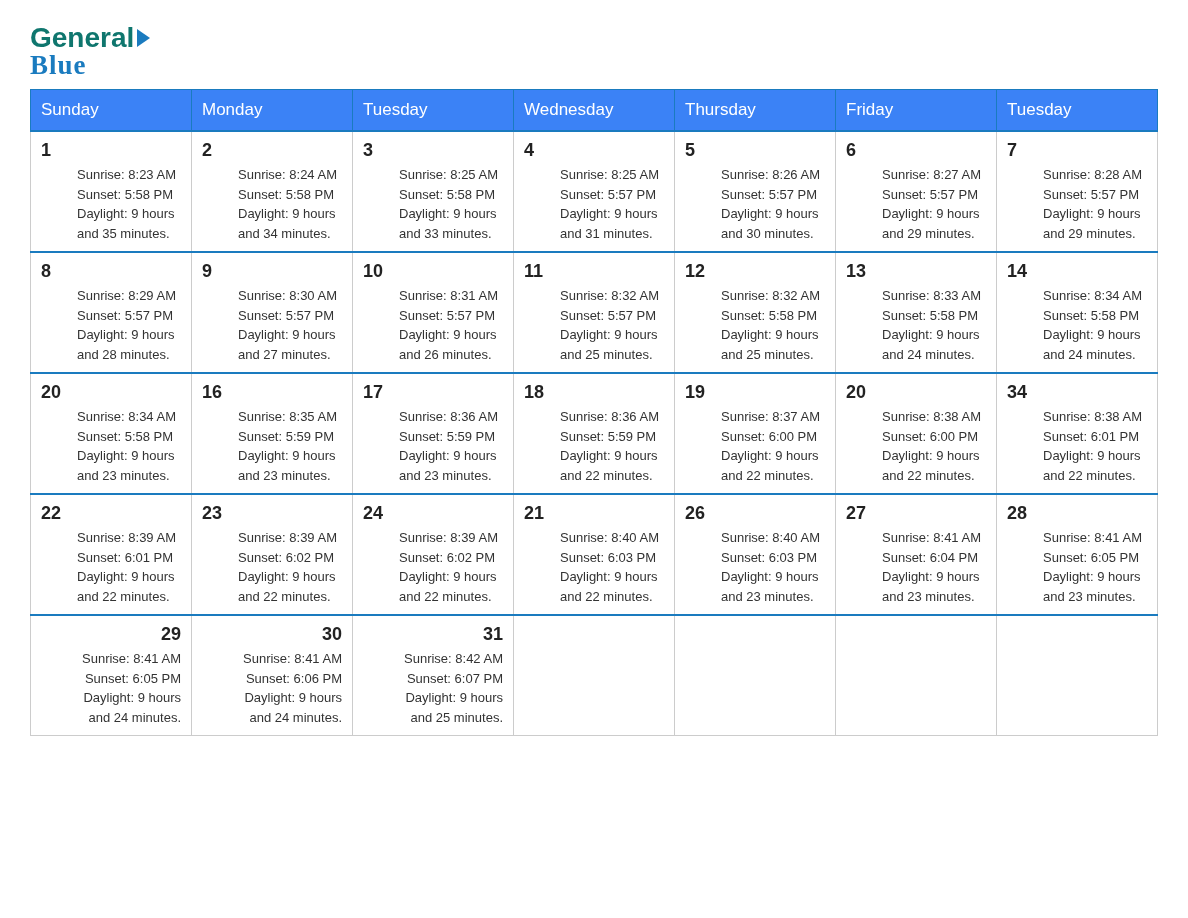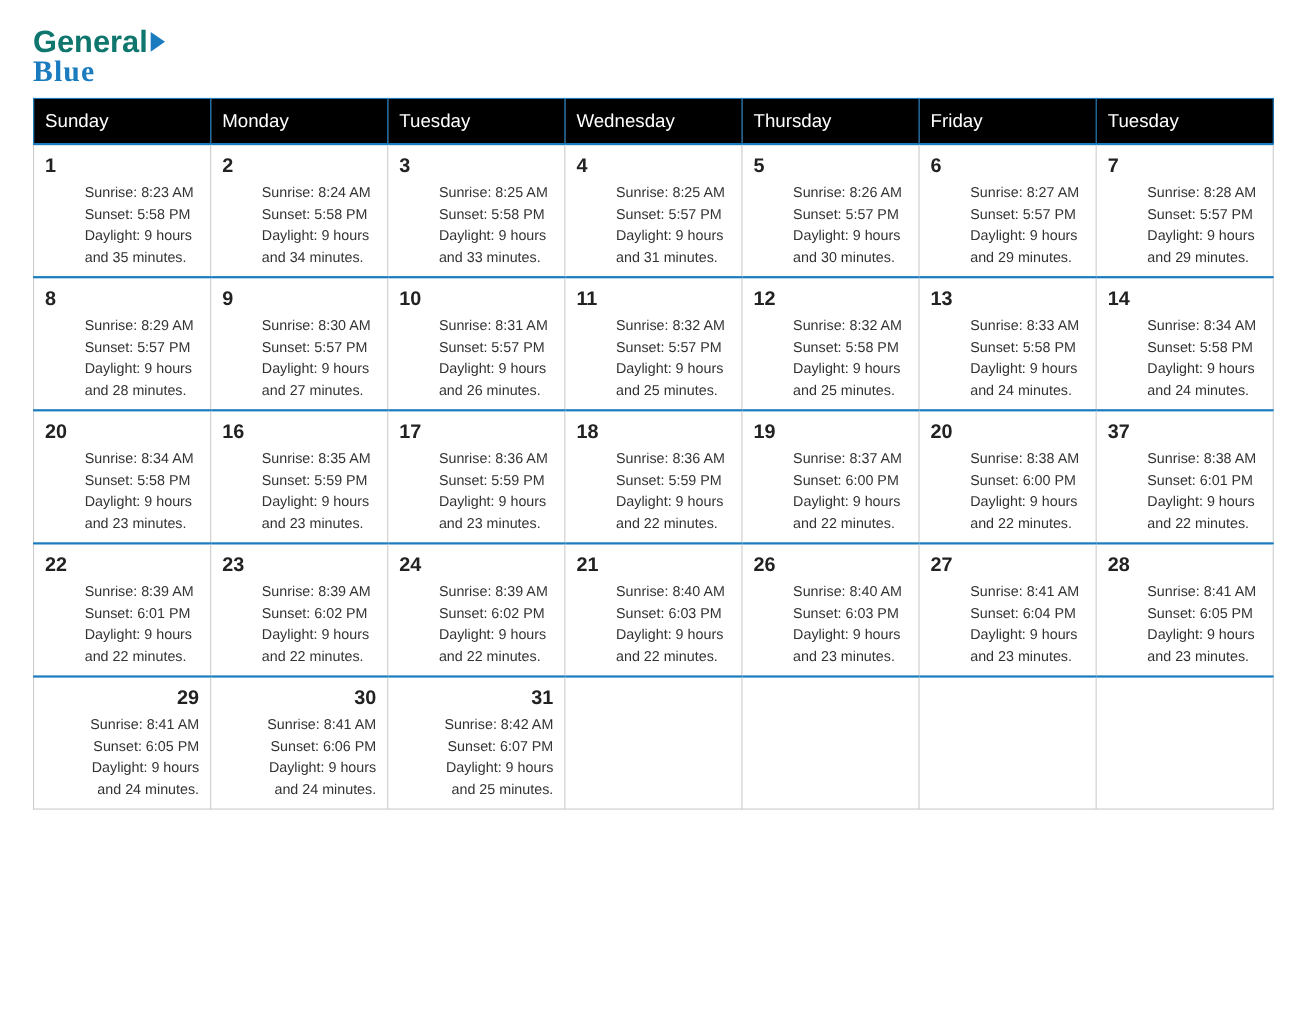--- a/index.html
+++ b/index.html
@@ -34,21 +34,21 @@
       font-size: 18px;
       color: #444;
       margin-top: 4px;
     }
     .calendar-table {
       width: 100%;
       border-collapse: collapse;
       margin-top: 10px;
     }
     .calendar-table thead th {
-      background: #000000;
+      background: #3b82f6;
       color: #fff;
       padding: 10px 10px;
       font-size: 17px;
       font-weight: normal;
       text-align: left;
       border: 1px solid #1a7bbf;
     }
     .calendar-table tbody td {
       vertical-align: top;
       padding: 8px 10px;
@@ -207,21 +207,21 @@
         </td>
         <td>
           <span class="day-number">19</span>
           <div class="day-info">Sunrise: 8:37 AM<br>Sunset: 6:00 PM<br>Daylight: 9 hours<br>and 22 minutes.</div>
         </td>
         <td>
           <span class="day-number">20</span>
           <div class="day-info">Sunrise: 8:38 AM<br>Sunset: 6:00 PM<br>Daylight: 9 hours<br>and 22 minutes.</div>
         </td>
         <td>
-          <span class="day-number">37</span>
+          <span class="day-number">34</span>
           <div class="day-info">Sunrise: 8:38 AM<br>Sunset: 6:01 PM<br>Daylight: 9 hours<br>and 22 minutes.</div>
         </td>
       </tr>
       <tr>
         <td>
           <span class="day-number">22</span>
           <div class="day-info">Sunrise: 8:39 AM<br>Sunset: 6:01 PM<br>Daylight: 9 hours<br>and 22 minutes.</div>
         </td>
         <td>
           <span class="day-number">23</span>

